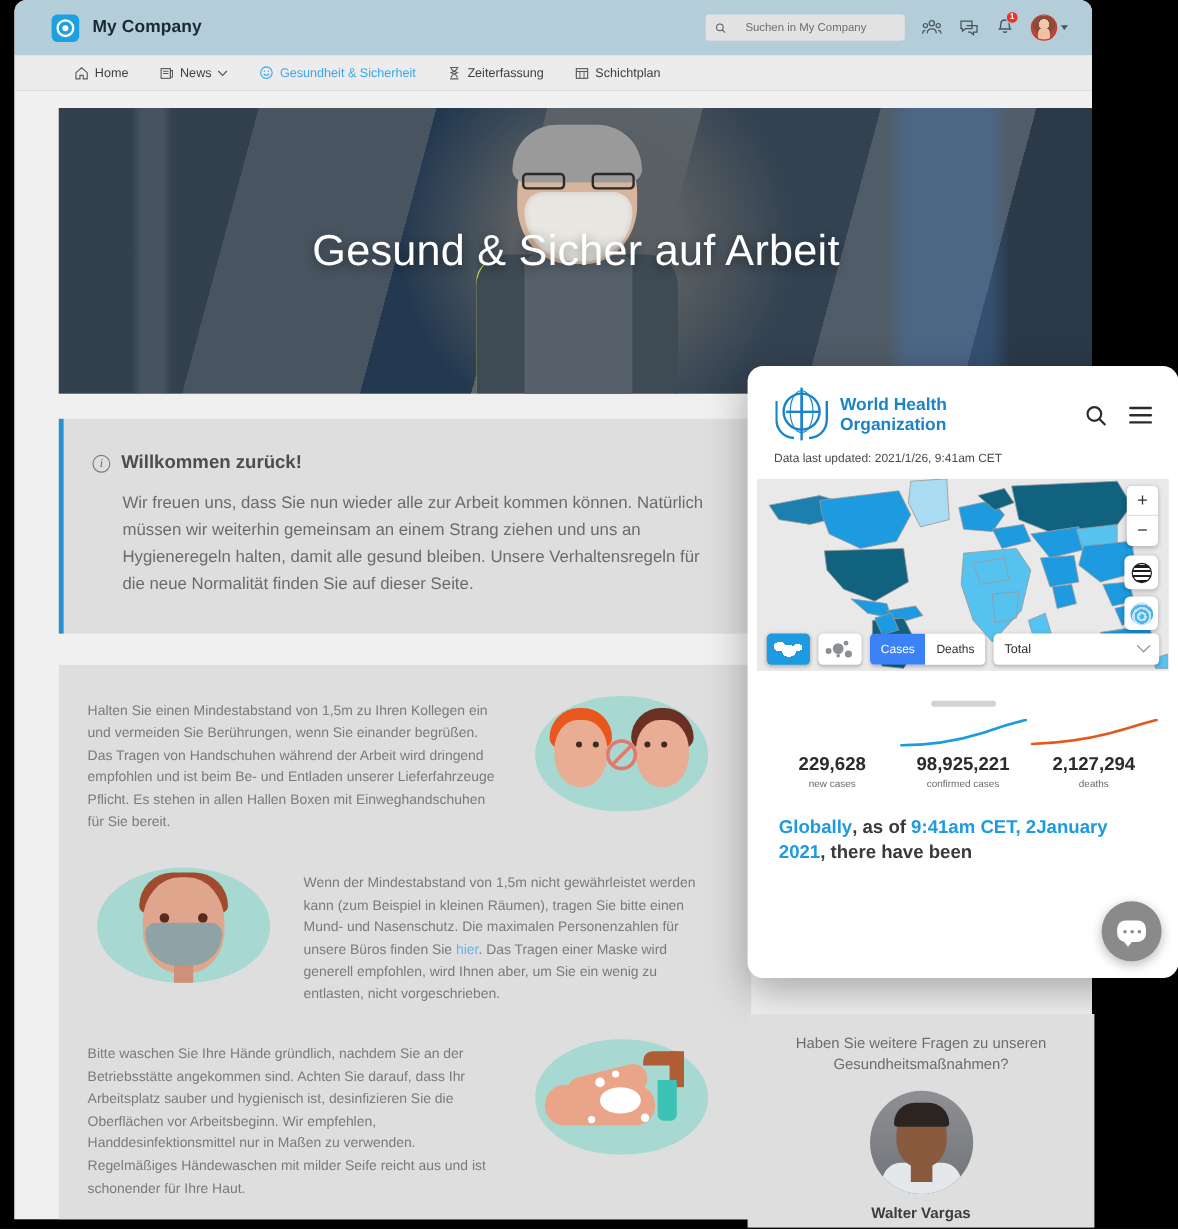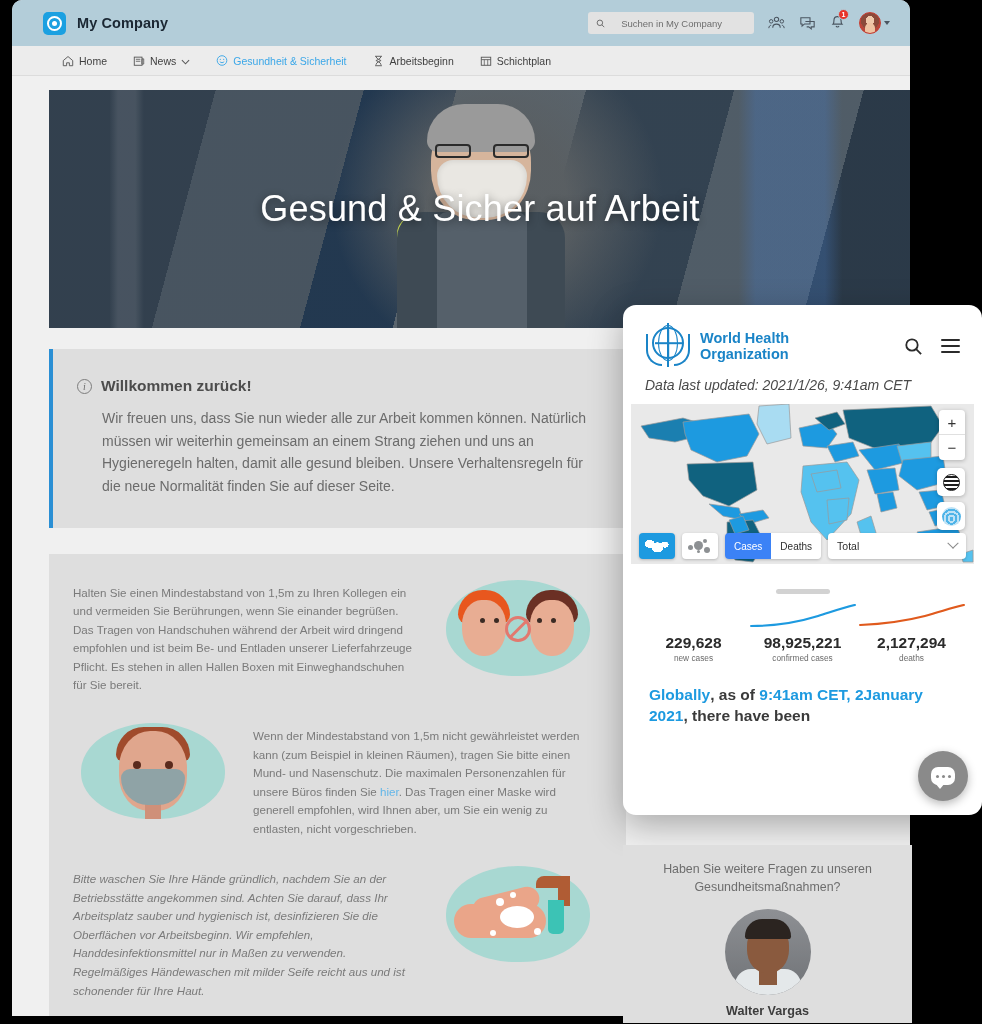--- a/index.html
+++ b/index.html
@@ -134,21 +134,21 @@
   }
   .welcome-title { font-size: 15.5px; font-weight: bold; color: #4d4d4d; }
   .welcome-body { font-size: 14px; line-height: 1.62; color: #6b6b6b; padding-left: 25px; }
 
   
   #rules {
     margin: 26px 0 0 23px; width: 577px; background: #dedede;
     padding: 24px 28px 30px 24px;
   }
   .rule { display: flex; align-items: flex-start; gap: 20px; margin-bottom: 26px; }
-  .rule:last-child { margin-bottom: 0; font-style: italic; }
+  .rule:last-child { margin-bottom: 0; }
   .rule.reverse { flex-direction: row-reverse; }
   .rule-text { flex: 1; font-size: 11.6px; line-height: 1.60; color: #7a7a7a; padding-top: 6px; }
   .rule-text a { color: #63b6e8; text-decoration: none; }
   .illus { width: 160px; height: 100px; flex: 0 0 160px; position: relative; }
   .illus .blob { position:absolute; left:8px; top:2px; width:144px; height:96px; background:#a8d8d2; border-radius:50% 50% 48% 48%; }
 
   
   .faces .f { position:absolute; top:22px; width:44px; height:56px; border-radius:44% 44% 48% 48%; background:#e8ad93; }
   .faces .f.l { left:24px; } .faces .f.r { right:24px; }
   .faces .h { position:absolute; top:12px; width:52px; height:34px; border-radius:26px 26px 10px 10px; }
@@ -192,21 +192,21 @@
   .who-logo .m1 { position:absolute; left:13px; top:2px; width:20px; height:36px; border:1.4px solid #1a84c7; border-radius:50%; }
   .who-logo .leafL { position:absolute; left:1px; top:11px; width:16px; height:32px; border-left:2px solid #1a84c7; border-bottom:2px solid #1a84c7; border-radius:0 0 0 26px; }
   .who-logo .leafR { position:absolute; right:1px; top:11px; width:16px; height:32px; border-right:2px solid #1a84c7; border-bottom:2px solid #1a84c7; border-radius:0 0 26px 0; }
   .who-logo .rod { position:absolute; left:22px; top:0; width:2px; height:44px; background:#1a84c7; }
   .who-name { margin-left: 9px; color: #1a84c7; font-weight: bold; font-size: 14.5px; line-height: 1.12; }
   .who-head-icons { margin-left: auto; display: flex; align-items: center; gap: 18px; color: #2b2b2b; }
   .hamburger { display: flex; flex-direction: column; gap: 3.5px; }
   .hamburger i { display: block; width: 19px; height: 2.2px; background: #2b2b2b; border-radius: 1px; }
 
   .who-title { padding: 8px 22px 0 22px; font-size: 12.4px; font-weight: bold; color: #2d2d2d; line-height: 1.27; }
-  .who-sub { padding: 2px 22px 0 22px; font-size: 14px; color: #4a4a4a; font-style: italic; }
+  .who-sub { padding: 2px 22px 0 22px; font-size: 10px; color: #4a4a4a; }
 
   
   .map-wrap {
     position: relative; margin: 11px 8px 0 8px; height: 160px;
     background: #e9e9e9; overflow: hidden;
   }
   .map-svg { position: absolute; inset: 0; width: 100%; height: 100%; }
   .map-zoom {
     position: absolute; right: 9px; top: 6px; width: 26px;
     background: #fff; border-radius: 4px; box-shadow: 0 1px 4px rgba(0,0,0,.25);
@@ -377,21 +377,21 @@
       </span>
       <span>Gesundheit &amp; Sicherheit</span>
     </div>
     <div class="nav-item">
       <span class="nav-ic">
         <svg width="11" height="12" viewBox="0 0 12 14">
             <path d="M2 1.5h8M2 12.5h8M3 1.5c0 3 6 5 6 5s-6 2-6 5" fill="none" stroke="#5a5a5a" stroke-width="1.1"></path>
             <path d="M9 1.5c0 3-6 5-6 5s6 2 6 5" fill="none" stroke="#5a5a5a" stroke-width="1.1"></path>
           </svg>
       </span>
-      <span>Arbeitsbeginn</span>
+      <span>Zeiterfassung</span>
     </div>
     <div class="nav-item">
       <span class="nav-ic">
         <svg width="12" height="12" viewBox="0 0 14 14">
             <rect x="1.5" y="2.6" width="11" height="9.4" fill="none" stroke="#5a5a5a" stroke-width="1.1"></rect>
             <line x1="1.5" y1="5.4" x2="12.5" y2="5.4" stroke="#5a5a5a" stroke-width="1"></line>
             <line x1="5" y1="5.4" x2="5" y2="12" stroke="#5a5a5a" stroke-width=".9"></line>
             <line x1="9" y1="5.4" x2="9" y2="12" stroke="#5a5a5a" stroke-width=".9"></line>
           </svg>
       </span>

